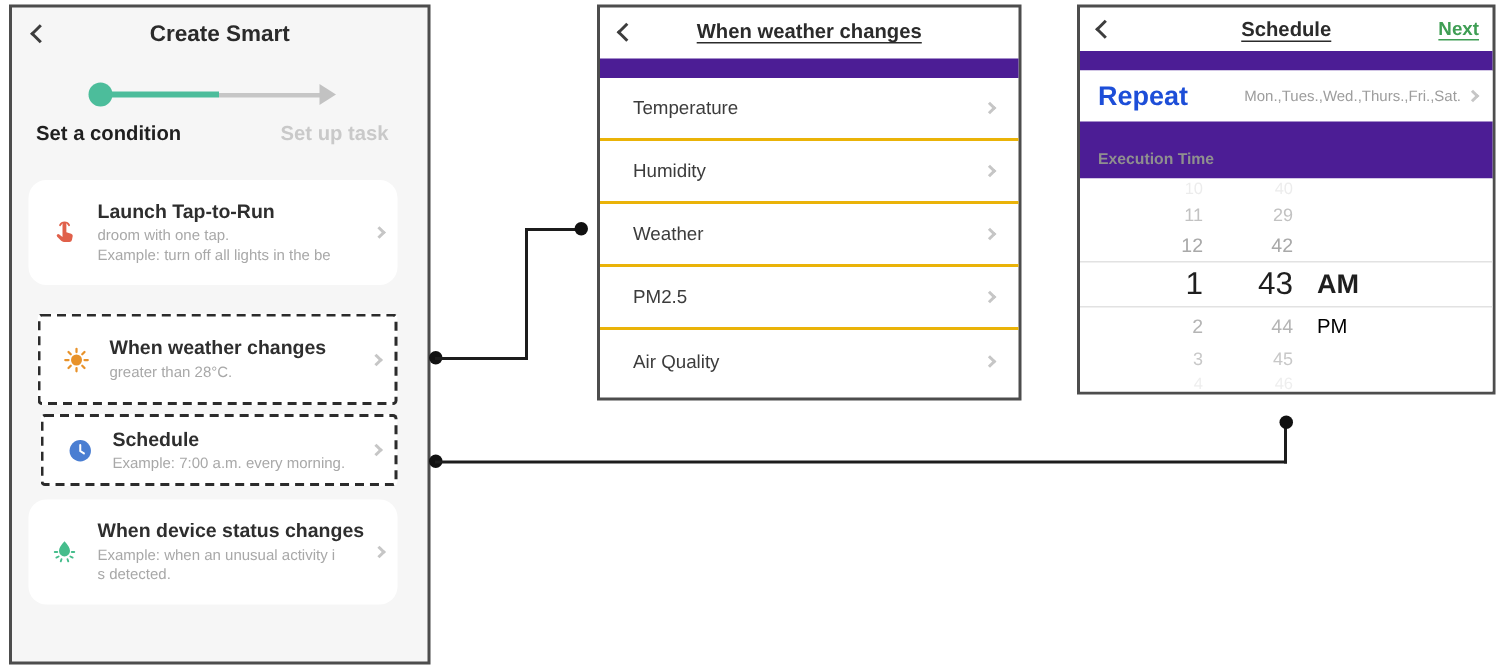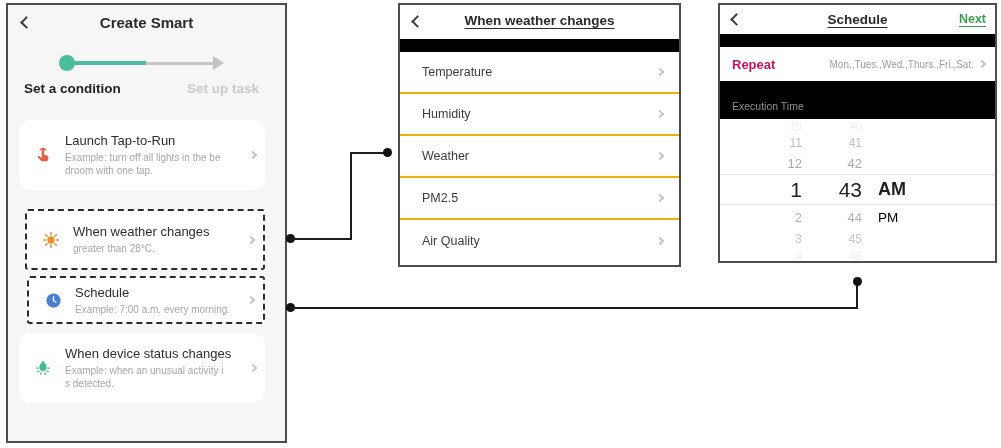--- a/index.html
+++ b/index.html
@@ -12,21 +12,21 @@
   #left-panel   { left:6px;   top:3px; width:281px; height:440px; background:#f6f6f6; }
   #middle-panel { left:398px; top:3px; width:283px; height:264px; }
   #right-panel  { left:718px; top:3px; width:279px; height:260px; }
 
   
   .hdr { position:relative; width:100%; }
   .hdr-title { text-align:center; font-weight:bold; color:#2b2b2b; }
   .underlined { text-decoration:underline; text-underline-offset:3px; }
   .chev-back { position:absolute; width:9px; height:9px; border-left:2px solid #3d3d3d; border-bottom:2px solid #3d3d3d; transform:rotate(45deg); cursor:pointer; }
   .chev-right { display:inline-block; width:6px; height:6px; border-top:2px solid #c6c6c6; border-right:2px solid #c6c6c6; transform:rotate(45deg); flex:none; }
-  .gray-strip { background:#000000; }
+  .gray-strip { background:#4c1d95;font-weight:bold; }
 
   
   #left-panel .hdr { height:34px; }
   #left-panel .hdr-title { font-size:15px; padding-top:9px; }
   #left-panel .chev-back { left:14px; top:13px; }
 
   .progress { position:absolute; left:0; top:44px; width:281px; height:28px; }
   .p-dot  { position:absolute; left:51px; top:6px; width:16px; height:16px; border-radius:50%; background:#4cbd9b; }
   .p-bar-green { position:absolute; left:60px; top:12px; width:78px; height:4px; background:#4cbd9b; }
   .p-bar-gray  { position:absolute; left:138px; top:12.5px; width:68px; height:3px; background:#c6c6c6; }
@@ -37,40 +37,40 @@
   .step-next    { position:absolute; left:179px; font-size:13.5px; font-weight:600; color:#c9c9c9; }
 
   .cond-card { position:absolute; background:#ffffff; border-radius:12px; display:flex; align-items:center; padding:0 9px 0 13px; cursor:pointer; }
   .cond-card.dashed { border:2px dashed #2b2b2b; border-radius:3px; }
   #card-tap      { left:11px; top:115px; width:246px; height:70px; }
   #card-weather  { left:17px; top:204px; width:240px; height:61px; }
   #card-schedule { left:19px; top:271px; width:238px; height:48px; }
   #card-device   { left:11px; top:328px; width:246px; height:70px; }
   .card-icon { flex:none; width:22px; height:22px; margin-right:11px; display:flex; align-items:center; justify-content:center; }
   .card-text { flex:1; min-width:0; }
-  .card-title { font-size:13px; font-weight:400; color:#2e2e2e; margin-bottom:3px; }
+  .card-title { font-size:13px; font-weight:700; color:#2e2e2e; margin-bottom:3px; }
   .card-desc  { font-size:10px; color:#a8a8a8; line-height:1.3; }
 
   
   #middle-panel .hdr { height:34px; }
   #middle-panel .hdr-title { font-size:13.5px; padding-top:8px; }
   #middle-panel .chev-back { left:13px; top:12px; }
   #middle-strip { position:absolute; left:0; top:34px; width:100%; height:13px; }
   .m-list { position:absolute; left:0; top:47px; width:100%; }
   .m-row { height:42px; display:flex; align-items:center; padding:0 16px 0 22px; border-bottom:2px solid #eab308; cursor:pointer; }
   .m-row-label { flex:1; font-size:12.5px; color:#3c3c3c; }
 
   
   #right-panel .hdr { height:29px; }
   #right-panel .hdr-title { font-size:13.5px; padding-top:7px; }
   #right-panel .chev-back { left:12px; top:10px; }
   .next-btn { position:absolute; right:9px; top:7px; font-size:12.5px; font-weight:bold; color:#3f9e54; text-decoration:underline; text-underline-offset:3px; cursor:pointer; }
   #right-strip1 { position:absolute; left:0; top:29px; width:100%; height:13px; }
   .repeat-row { position:absolute; left:0; top:42px; width:100%; height:34px; display:flex; align-items:center; padding:0 10px 0 12px; background:#fff; cursor:pointer; }
-  .repeat-label { font-size:13px; font-weight:600; color:#be185d; flex:1; }
+  .repeat-label { font-size:18px; font-weight:600; color:#1d4ed8; flex:1; }
   .repeat-value { font-size:10px; color:#9d9d9d; margin-right:5px; }
   #right-strip2 { position:absolute; left:0; top:76px; width:100%; height:38px; display:flex; align-items:flex-end; padding:0 0 7px 12px; }
   .section-label { font-size:10.5px; color:#8f8f8f; }
 
   .picker { position:absolute; left:0; top:114px; width:100%; height:142px; background:#fff; overflow:hidden; cursor:grab; }
   .p-row { display:flex; align-items:center; padding-left:8px; }
   .p-hour { width:74px; text-align:right; }
   .p-min  { width:60px; text-align:right; }
   .p-ampm { width:70px; text-align:left; padding-left:16px; }
   .pr0 { height:14px; font-size:11px; color:#dedede; opacity:.55; }
@@ -112,22 +112,22 @@
 
     <div class="cond-card" id="card-tap">
       <span class="card-icon">
         <svg viewBox="0 0 24 24" width="20" height="20">
           <path fill="none" stroke="#e0604a" stroke-width="1.4" stroke-linecap="round" d="M8.4 6.2a4.1 4.1 0 0 1 7.3 0"></path>
           <path fill="#e0604a" d="M10.4 5.6a1.55 1.55 0 0 1 3.1 0v6.2l3.8 1.1c.9.26 1.45 1.15 1.26 2.06l-.62 3a2 2 0 0 1-1.96 1.6h-4.5a3 3 0 0 1-2.15-.9l-3.2-3.3a1.25 1.25 0 0 1 1.73-1.8l2.54 1.94V5.6z"></path>
         </svg>
       </span>
       <span class="card-text">
         <div class="card-title">Launch Tap-to-Run</div>
+        <div class="card-desc">droom with one tap.</div>
         <div class="card-desc">Example: turn off all lights in the be</div>
-        <div class="card-desc">droom with one tap.</div>
       </span>
       <span class="chev-right"></span>
     </div>
 
     <div class="cond-card dashed" id="card-weather">
       <span class="card-icon">
         <svg viewBox="0 0 24 24" width="20" height="20">
           <g stroke="#e8922a" stroke-width="1.8" stroke-linecap="round">
             <line x1="12" y1="3" x2="12" y2="5.6"></line>
               <line x1="12" y1="18.4" x2="12" y2="21"></line>
@@ -234,21 +234,21 @@
     </div>
 
     <div class="picker">
       <div class="p-row pr0">
         <span class="p-hour">10</span>
         <span class="p-min">40</span>
         <span class="p-ampm"></span>
       </div>
       <div class="p-row pr1">
         <span class="p-hour">11</span>
-        <span class="p-min">41</span>
+        <span class="p-min">29</span>
         <span class="p-ampm"></span>
       </div>
       <div class="p-row pr2">
         <span class="p-hour">12</span>
         <span class="p-min">42</span>
         <span class="p-ampm"></span>
       </div>
       <div class="p-row pr-sel">
         <span class="p-hour">1</span>
         <span class="p-min">43</span>

